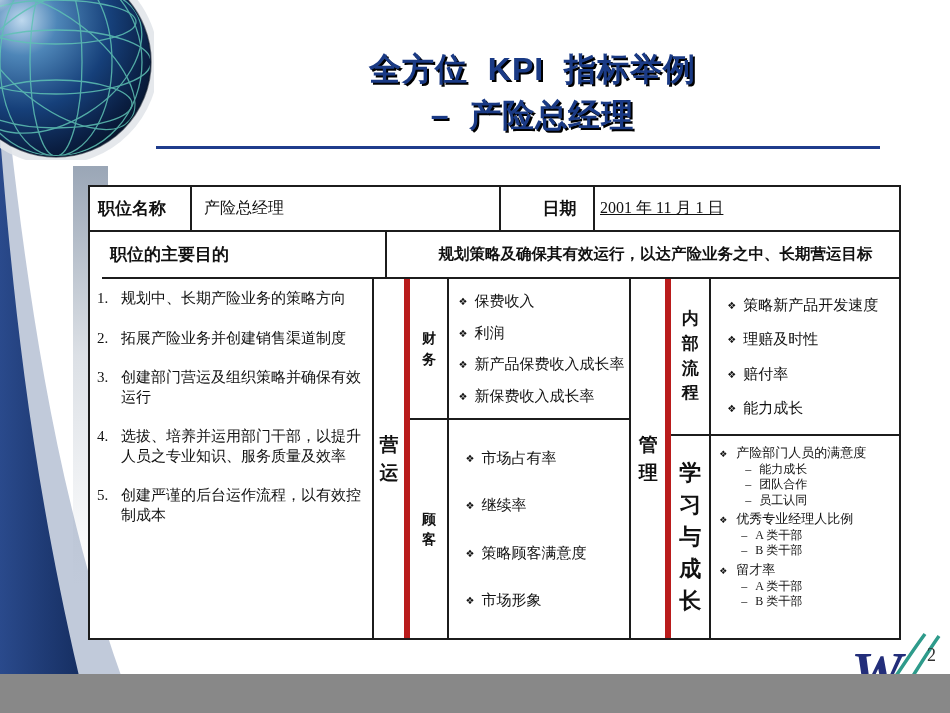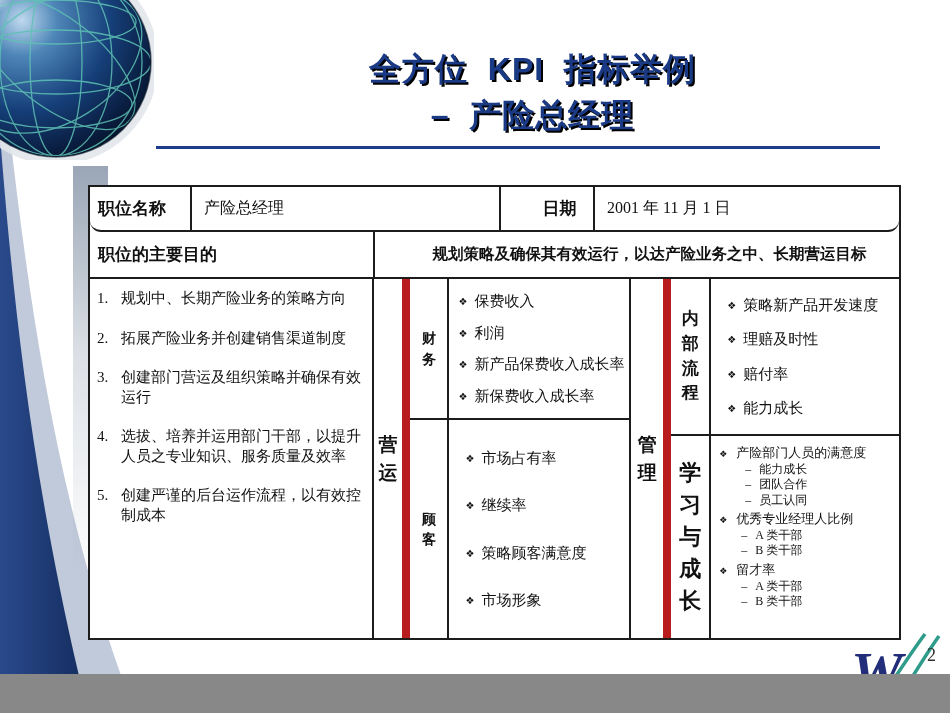--- a/index.html
+++ b/index.html
@@ -21,36 +21,36 @@
   .kpi-table{
     position:absolute;left:88px;top:185px;width:813px;height:455px;
     border:2px solid #1c1c1c;box-sizing:border-box;display:flex;flex-direction:column;
     background:#fff;
   }
   .trow{display:flex;border-bottom:2px solid #1c1c1c;box-sizing:border-box;}
   .trow:last-child{border-bottom:none;}
   .cell{box-sizing:border-box;border-right:2px solid #1c1c1c;display:flex;align-items:center;padding-left:25px;}
   .cell:last-child{border-right:none;}
   .lbl{font-family:"Liberation Sans", sans-serif;font-weight:bold;font-size:17px;}
-  .r1{height:45px;border-radius:11px;}
-  .r2{height:47px;}
+  .r1{height:45px;}
+  .r2{height:47px;margin-left:12px;}
   .r3{height:46px;}
   .rbody{flex:1;border-bottom:none;}
   .w102{width:102px;padding-left:8px;}
   .w309{width:309px;padding-left:12px;}
   .w94{width:94px;justify-content:center;}
   .w285{width:285px;padding-left:8px;}
   .wflex{flex:1;}
   .center-cell{justify-content:center;text-align:center;}
   .val{font-size:16px;}
   
   .tasks{width:285px;border-right:2px solid #1c1c1c;box-sizing:border-box;padding:10px 4px 0 7px;}
   .task{display:flex;margin-bottom:20px;font-size:15px;line-height:1.3;}
   .task .tnum{width:24px;flex:none;}
-  .vcol{box-sizing:border-box;border-right:8px solid #b91c1c;display:flex;align-items:center;justify-content:center;}
+  .vcol{box-sizing:border-box;border-right:6px solid #b91c1c;display:flex;align-items:center;justify-content:center;}
   .vtext{
     font-family:"Liberation Sans", sans-serif;font-weight:bold;font-size:19px;
     width:1.05em;word-break:break-all;line-height:1.45;text-align:center;
   }
   .grp{display:flex;flex-direction:column;border-right:2px solid #1c1c1c;box-sizing:border-box;}
   .grp-left{width:222px;}
   .grp-right{width:229px;border-right:none;}
   .sec{display:flex;box-sizing:border-box;}
   .sec-border{border-bottom:2px solid #1c1c1c;}
   .sec-label{box-sizing:border-box;border-right:2px solid #1c1c1c;display:flex;align-items:center;justify-content:center;}
@@ -128,21 +128,21 @@
     <div>–  产险总经理</div>
   </div>
   <div class="title-rule"></div>
 
   <div class="kpi-table">
 
     <div class="trow r1">
       <div class="cell w102 lbl">职位名称</div>
       <div class="cell w309 val">产险总经理</div>
       <div class="cell w94 lbl">日期</div>
-      <div class="cell wflex val" style="padding-left:12px;">2001 年 11 月 1 日</div>
+      <div class="cell wflex val" style="padding-left:5px;text-decoration:underline;">2001 年 11 月 1 日</div>
     </div>
 
     <div class="trow r2">
       <div class="cell w285 lbl">职位的主要目的</div>
       <div class="cell wflex center-cell lbl" style="font-size:15.5px;">规划策略及确保其有效运行，以达产险业务之中、长期营运目标</div>
     </div>
 
 
     <div class="trow rbody">
 

